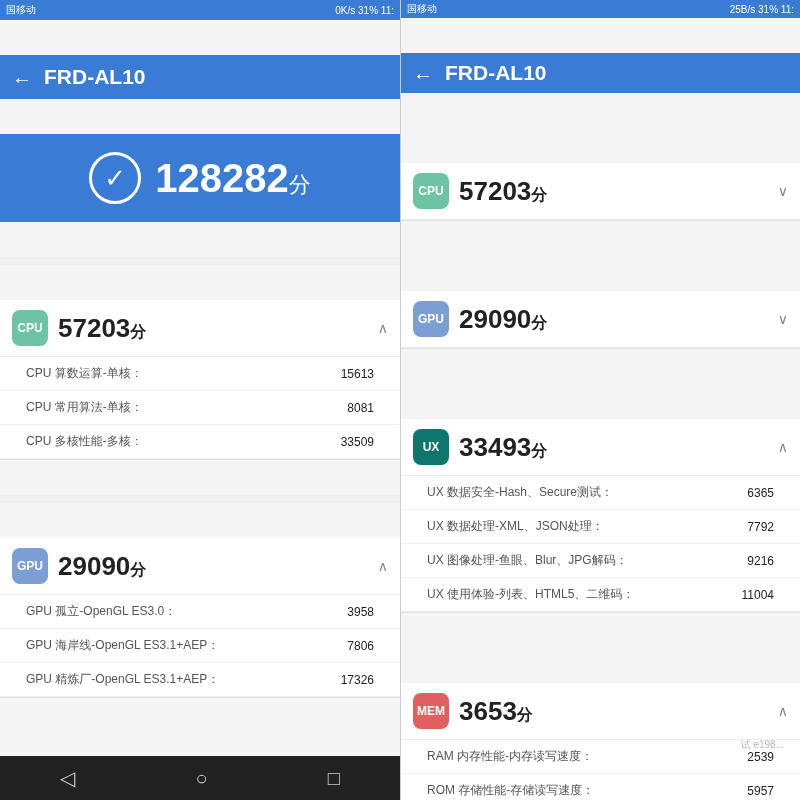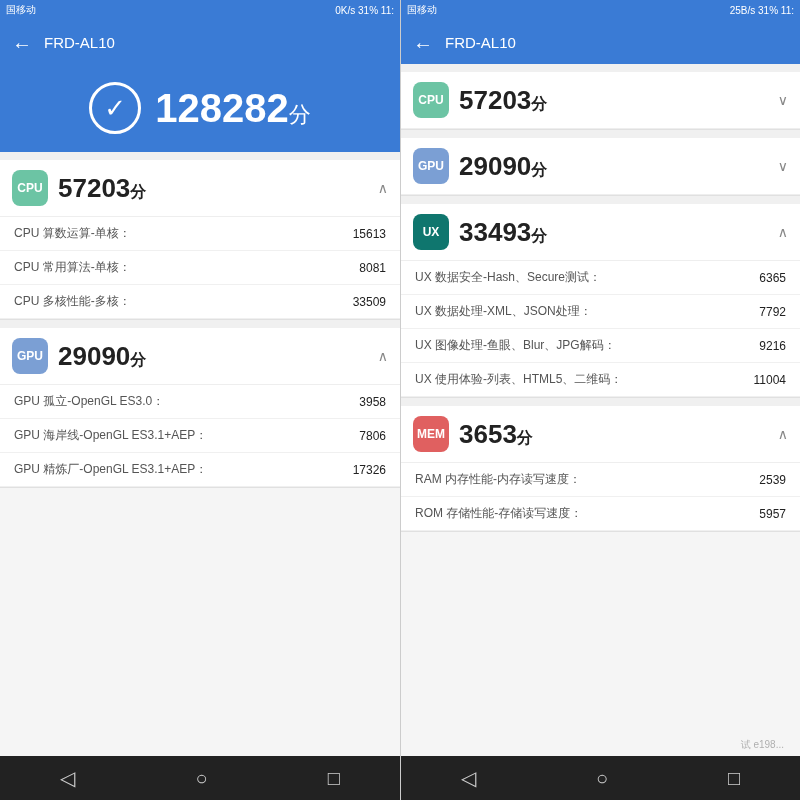--- a/index.html
+++ b/index.html
@@ -11,20 +11,21 @@
       display: flex;
       overflow: hidden;
     }
     .panel {
       width: 400px;
       height: 800px;
       background: #f5f5f5;
       display: flex;
       flex-direction: column;
       overflow: hidden;
+      gap: 35px;
     }
     .panel + .panel {
       border-left: 1px solid #ccc;
     }
 
     
     .status-bar {
       background: #3a7bd5;
       color: white;
       font-size: 11px;
@@ -45,22 +46,22 @@
       align-items: center;
       padding: 8px 12px;
       height: 44px;
     }
     .back-arrow {
       font-size: 20px;
       margin-right: 12px;
       color: white;
     }
     .title-text {
-      font-size: 15px;
-      font-weight: normal;
+      font-size: 21px;
+      font-weight: bold;
       color: white;
     }
 
     
     .hero {
       background: #3a7bd5;
       display: flex;
       align-items: center;
       justify-content: center;
       padding: 18px 12px;
@@ -135,21 +136,21 @@
     }
 
     
     .sub-items {
       background: white;
     }
     .sub-item {
       display: flex;
       justify-content: space-between;
       align-items: center;
-      padding: 8px 14px;
+      padding: 8px 26px;
       border-bottom: 1px solid #f0f0f0;
       font-size: 12px;
       color: #444;
     }
     .sub-item-label { flex: 1; color: #555; }
     .sub-item-value { color: #222; font-weight: 500; min-width: 50px; text-align: right; }
 
     
     .section-gap {
       height: 8px;

